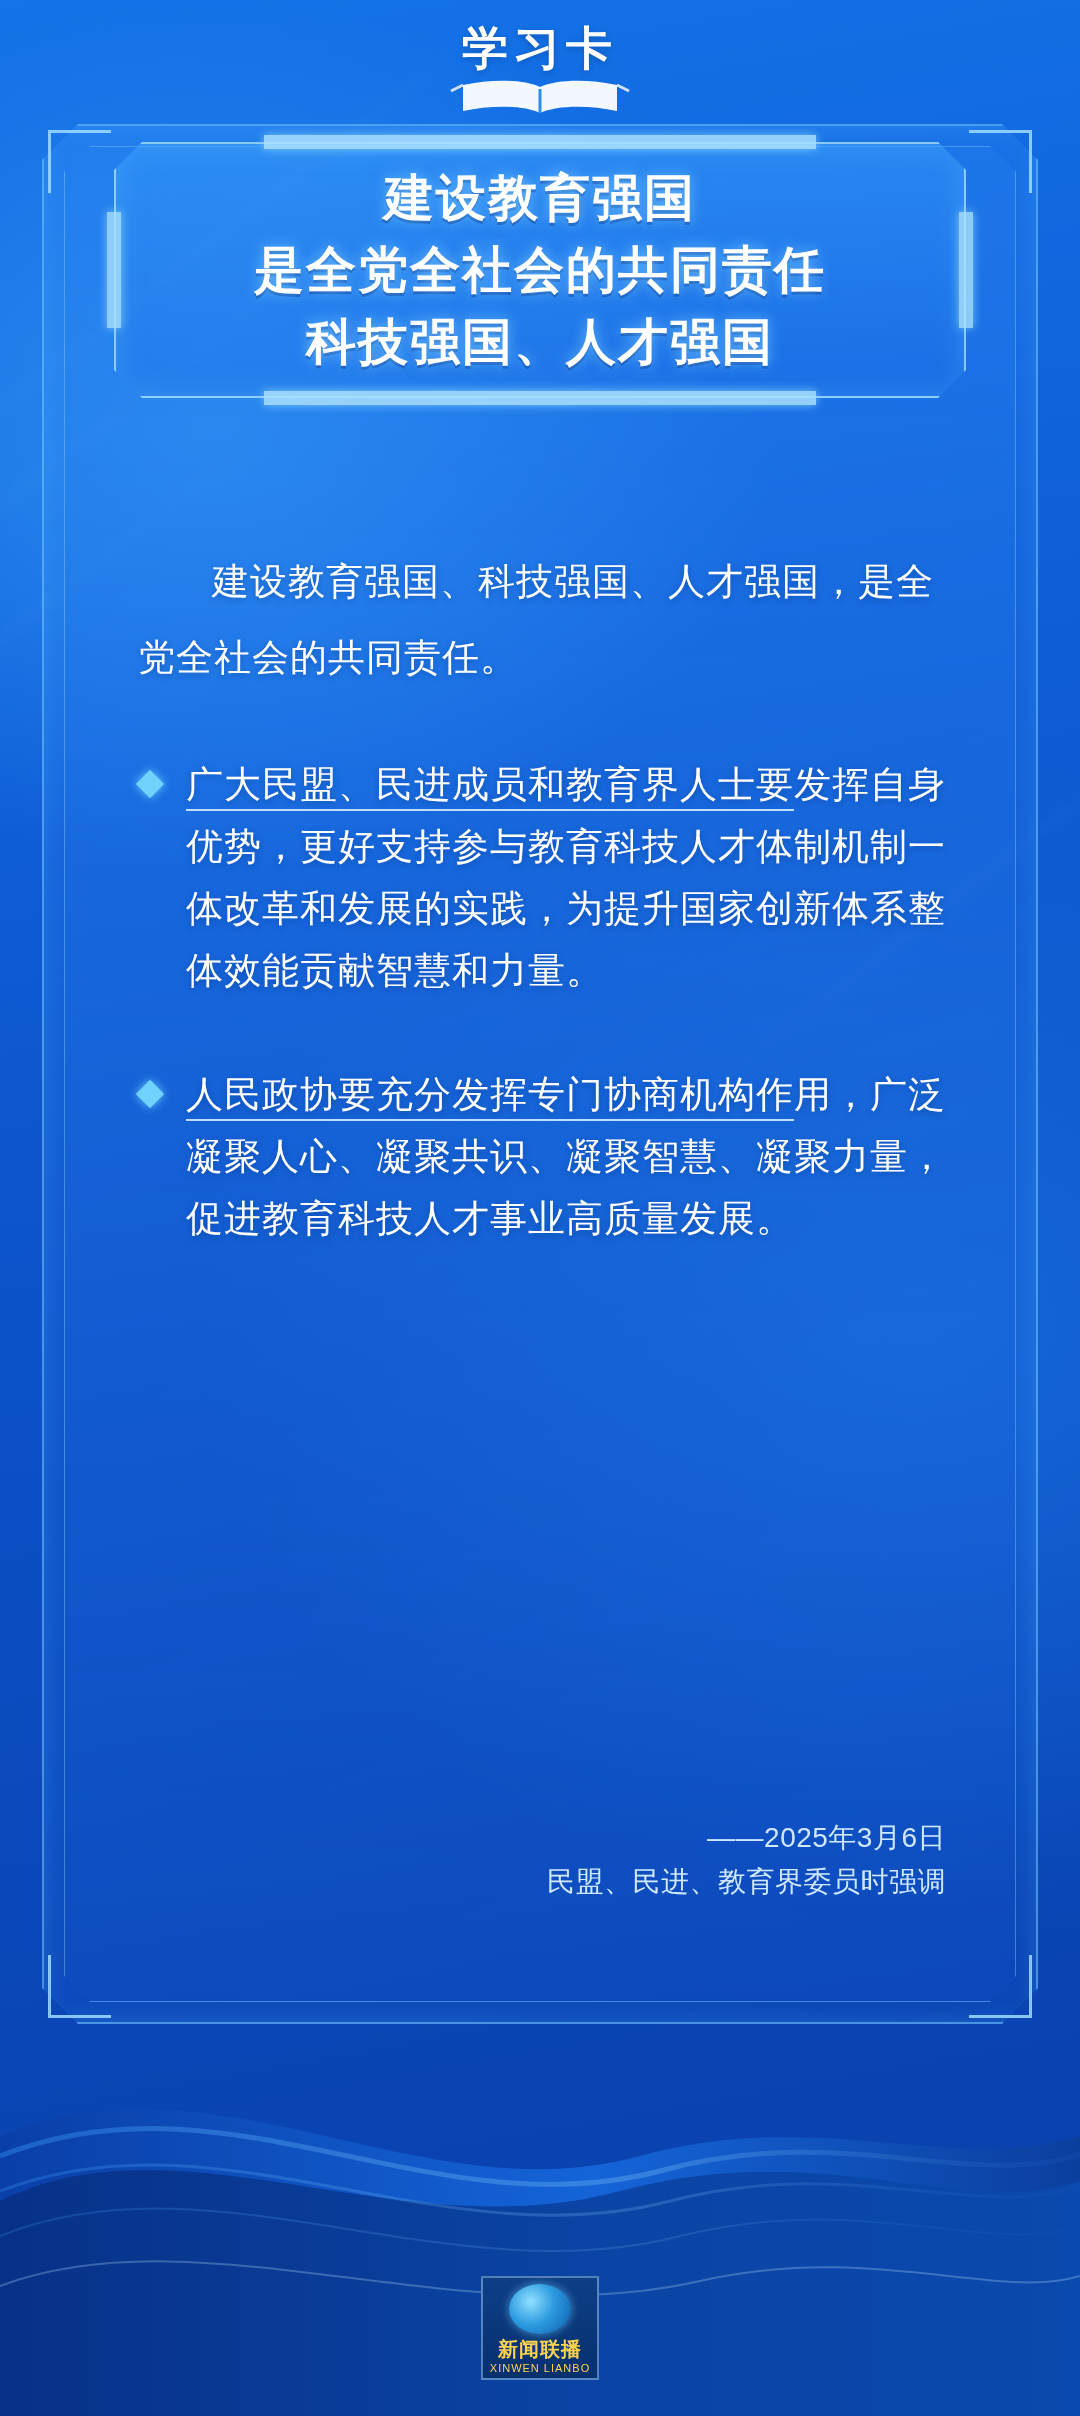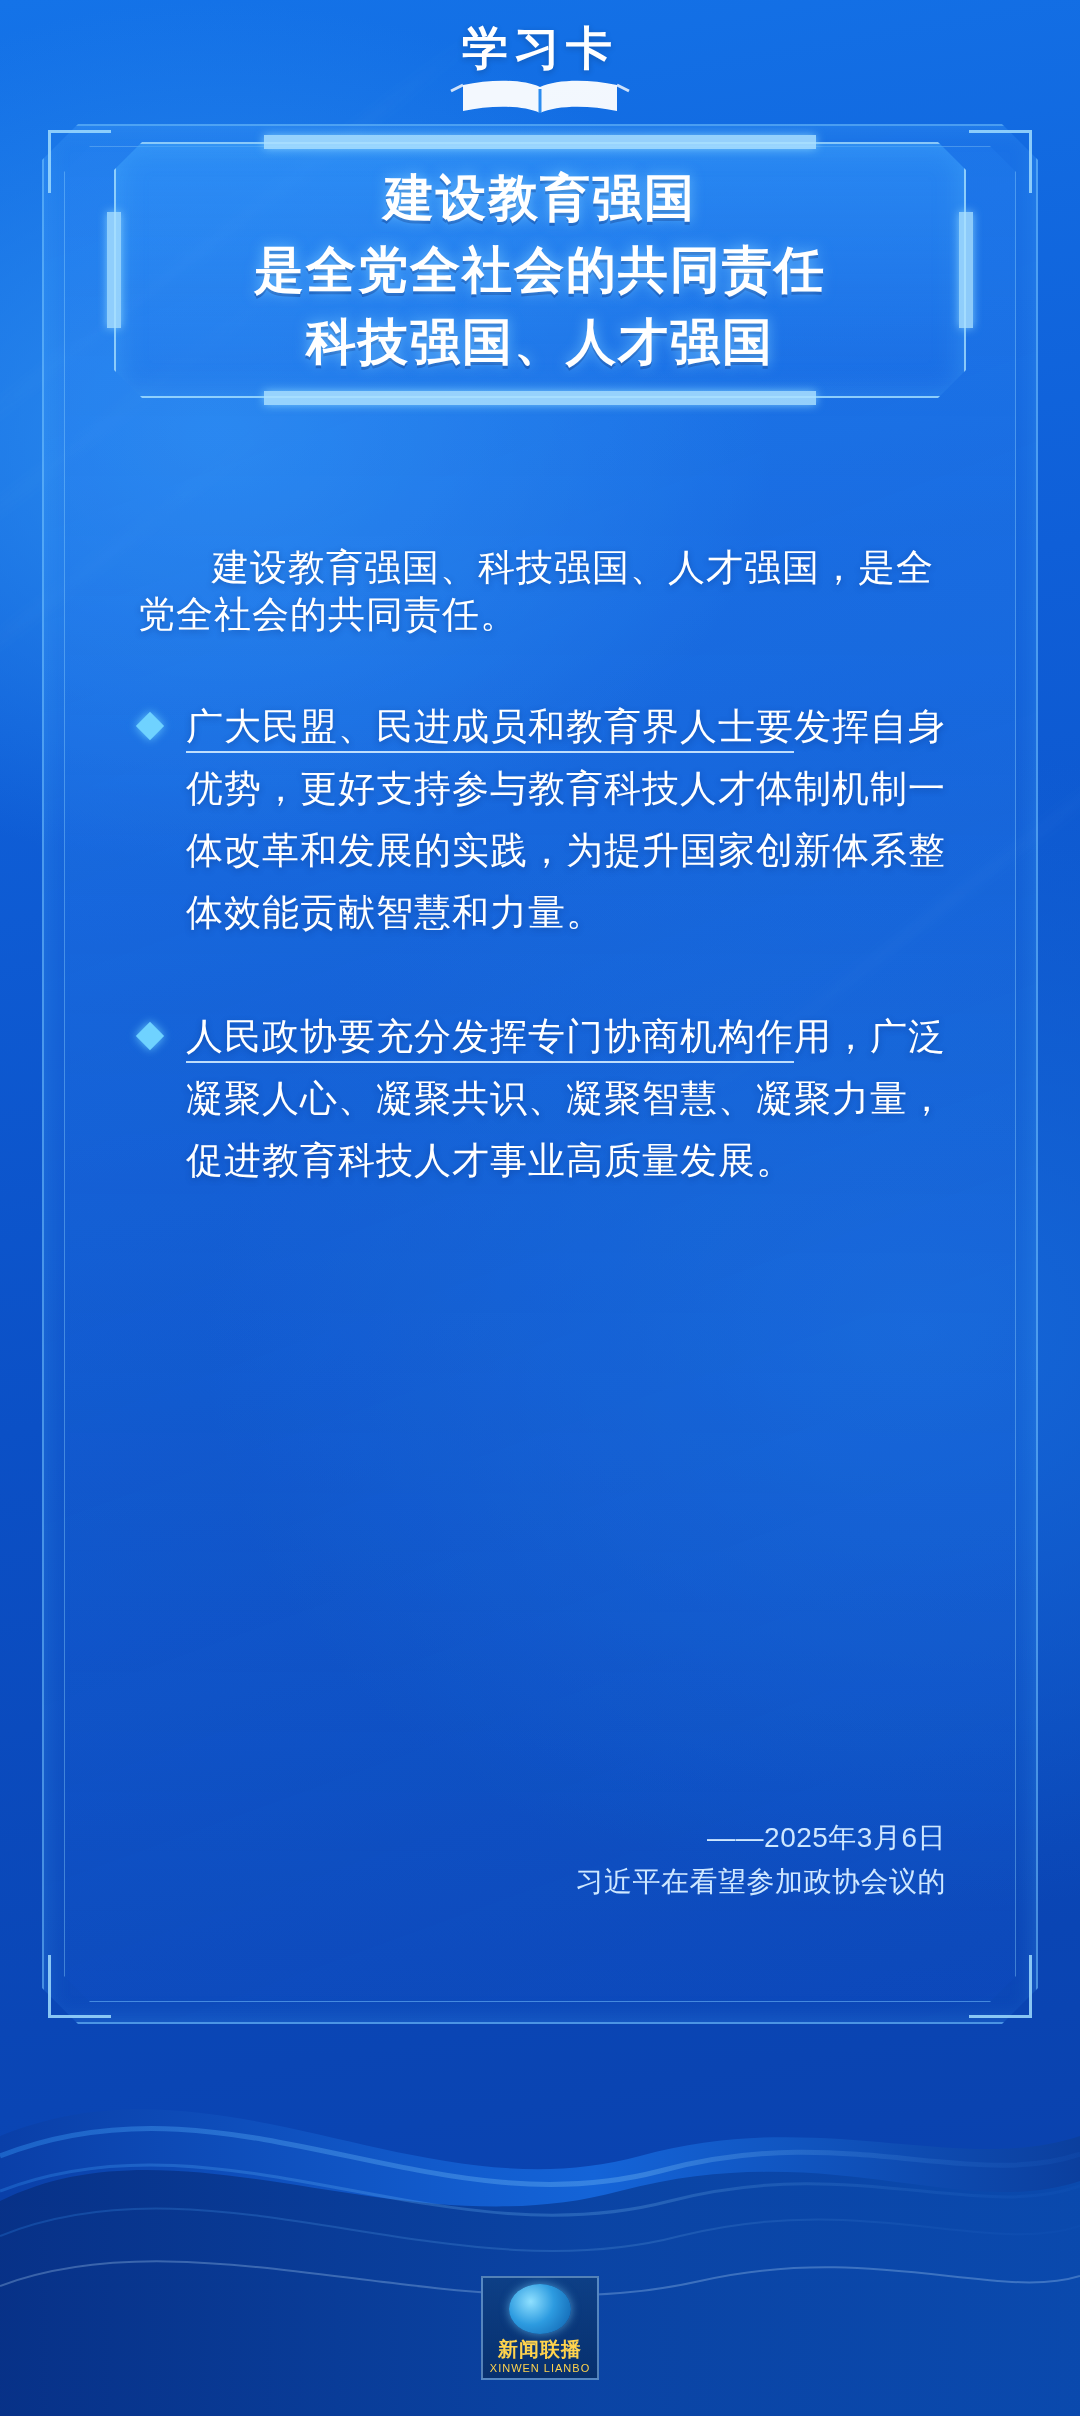--- a/index.html
+++ b/index.html
@@ -174,21 +174,21 @@
   
   .body {
     position: absolute;
     left: 96px;
     right: 80px;
     top: 420px;
   }
   .para {
     color: #ffffff;
     font-size: 37px;
-    line-height: 47px;
+    line-height: 76px;
     letter-spacing: 1px;
     text-shadow: 0 2px 6px rgba(8,50,130,0.45);
     font-family: Liberation Serif, serif;
   }
   .para.lead {
     text-indent: 74px;
     margin-bottom: 58px;
   }
   .bullet-item {
     position: relative;
@@ -338,21 +338,21 @@
       </div>
 
       <div class="bullet-item">
         <span class="diamond"></span>
         <div class="bullet-text"><span class="underline">人民政协要充分发挥专门协商机构作</span><span>用，广泛凝聚人心、凝聚共识、凝聚智慧、凝聚力量，促进教育科技人才事业高质量发展。</span></div>
       </div>
     </div>
 
     <div class="attribution">
       <div>——2025年3月6日</div>
-      <div>习近平在看望参加政协会议的</div>
+      <div>民盟、民进、教育界委员时强调</div>
     </div>
   </div>
 
   <div class="waves">
     <svg width="1080" height="430" viewBox="0 0 1080 430" preserveAspectRatio="none">
       <defs>
         <linearGradient id="w1" x1="0" y1="0" x2="1" y2="0">
           <stop offset="0%" stop-color="#0a3fa8"></stop>
           <stop offset="55%" stop-color="#1464d8"></stop>
           <stop offset="100%" stop-color="#0b3f9e"></stop>

